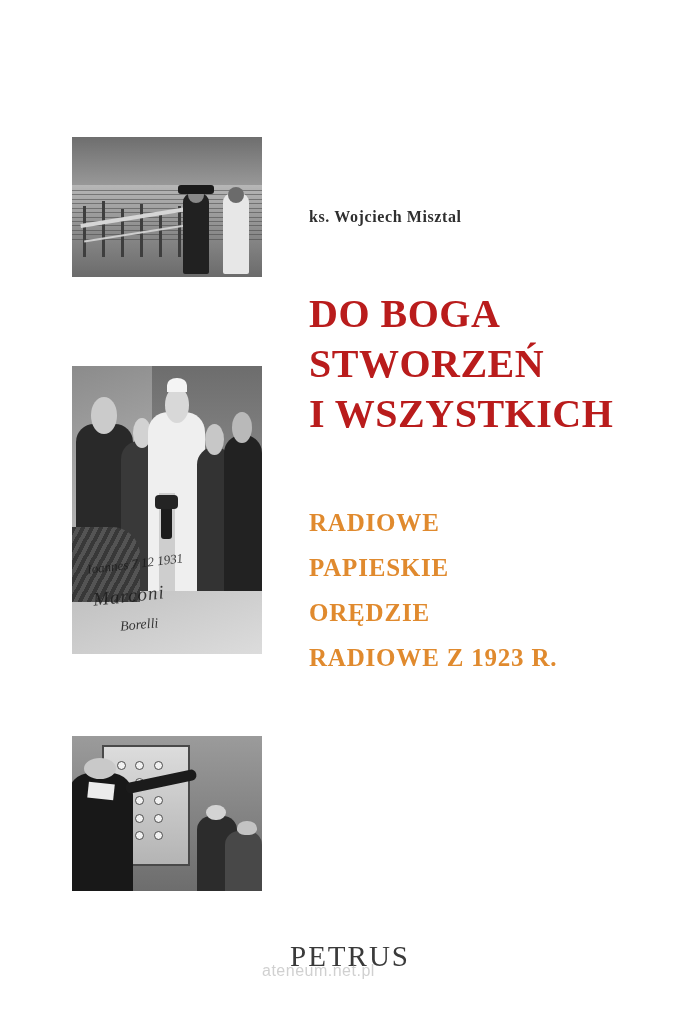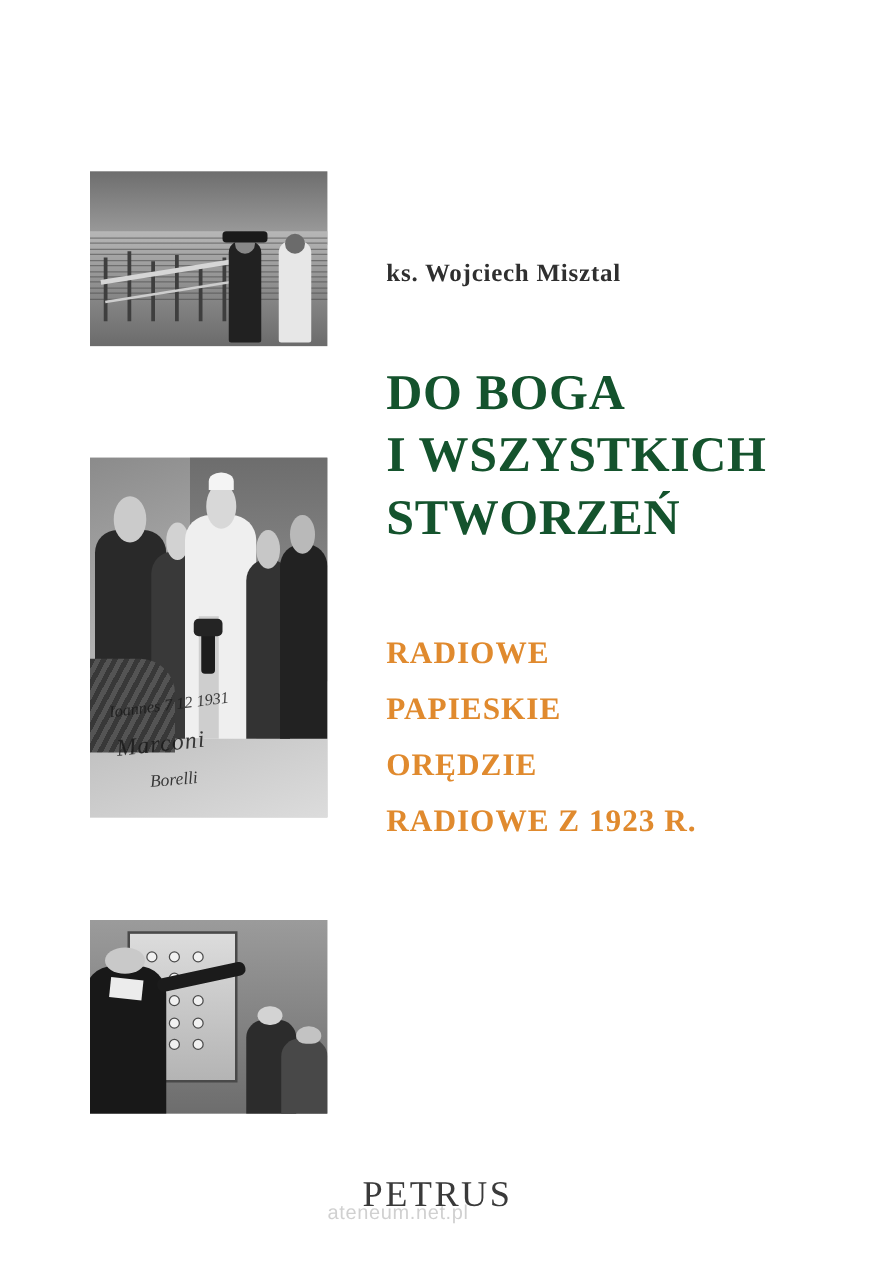--- a/index.html
+++ b/index.html
@@ -161,30 +161,30 @@
     top: 0;
     width: 390px;
     height: 1024px;
   }
   .author {
     position: absolute;
     top: 208px;
     left: 9px;
     font-family: "Liberation Serif", serif;
     font-weight: bold;
-    font-size: 20px;
+    font-size: 16px;
     letter-spacing: 0.6px;
     color: #2f2f2f;
   }
   .title {
     position: absolute;
     top: 289px;
     left: 9px;
     width: 370px;
-    color: #14532d;
+    color: #b91c1c;
     font-family: "Liberation Serif", serif;
     font-weight: bold;
     font-size: 40px;
     line-height: 50px;
     letter-spacing: 0.5px;
   }
   .subtitle-a {
     position: absolute;
     top: 500px;
     left: 9px;
@@ -339,22 +339,22 @@
       </div>
     </div>
   </div>
 
   <div class="text-col">
 
     <div class="author">ks. Wojciech Misztal</div>
 
     <div class="title">
       <div>DO BOGA</div>
+      <div>STWORZEŃ</div>
       <div>I WSZYSTKICH</div>
-      <div>STWORZEŃ</div>
     </div>
 
     <div class="subtitle-a">
       <div>RADIOWE</div>
       <div>PAPIESKIE</div>
       <div>ORĘDZIE</div>
       <div>RADIOWE Z 1923 R.</div>
     </div>
 
   </div>

